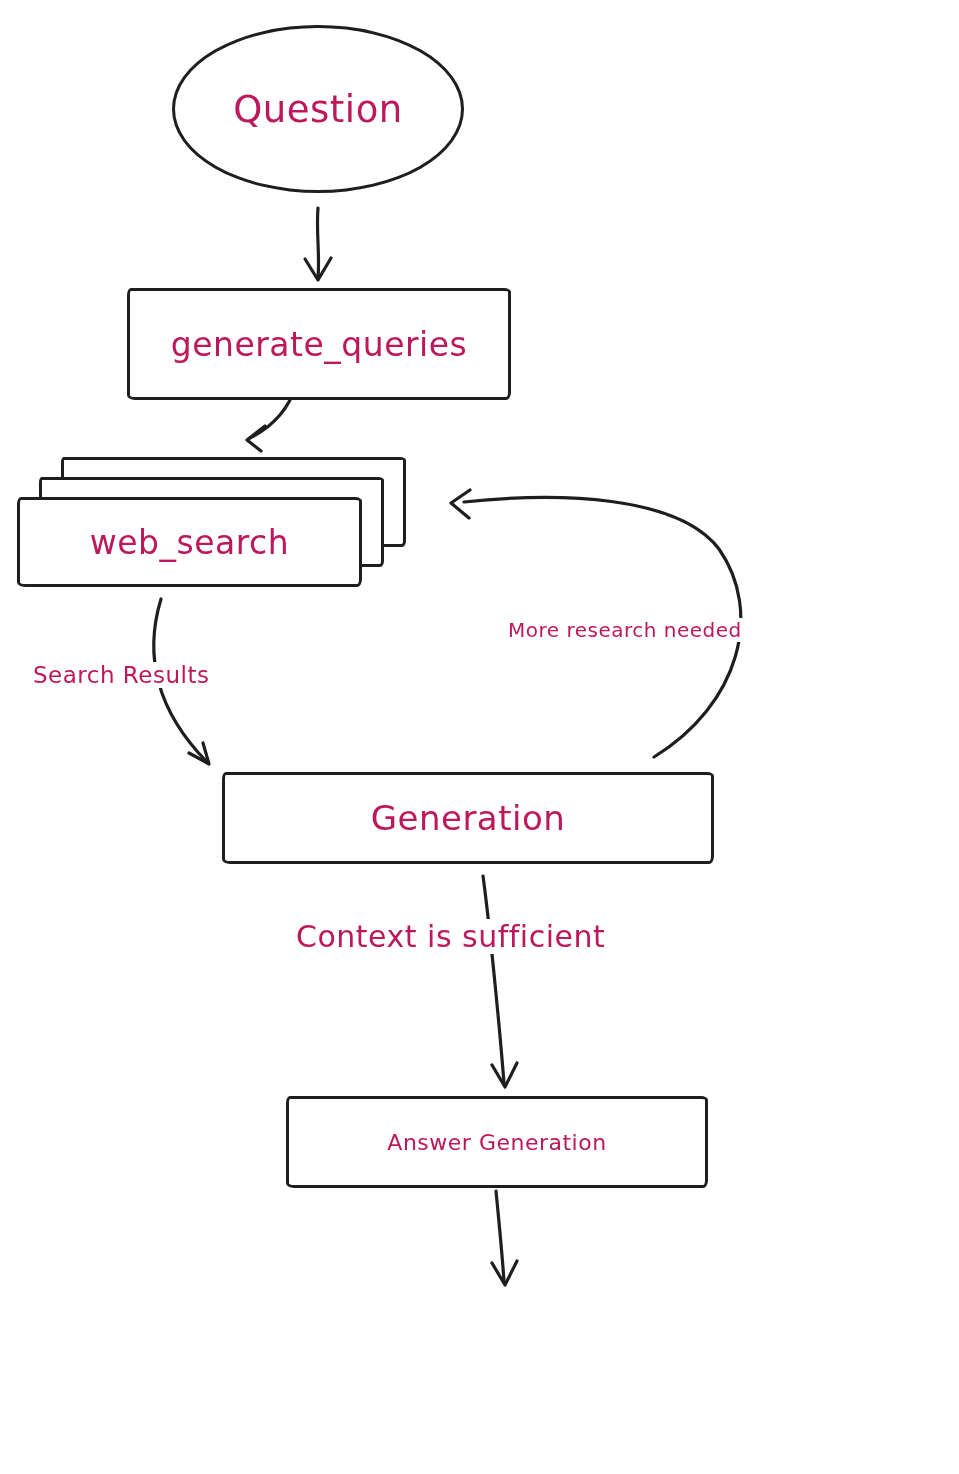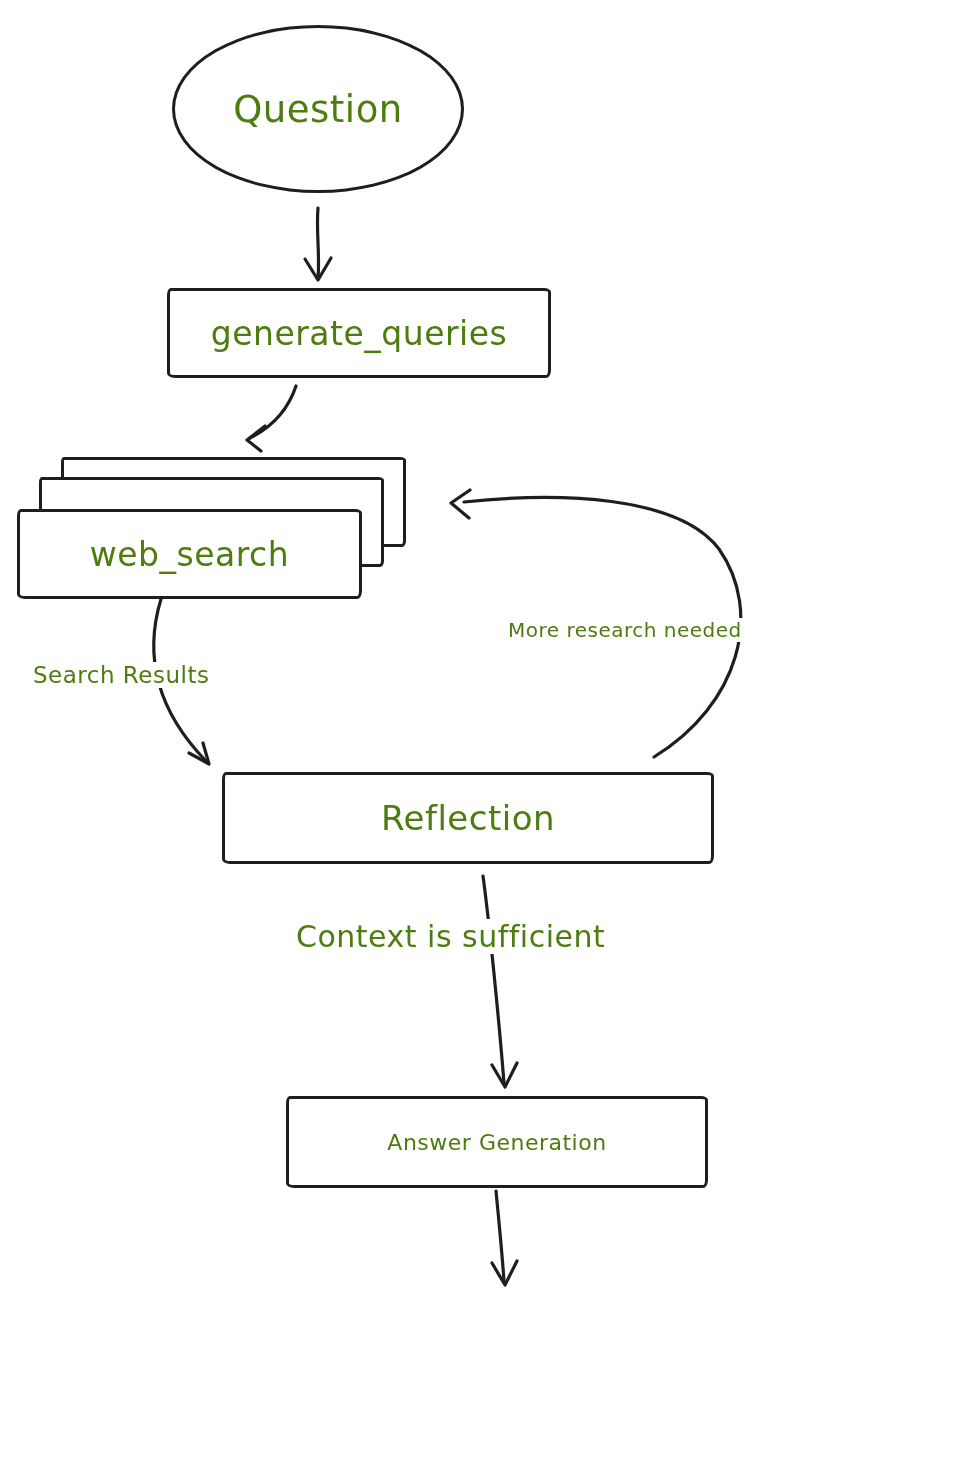--- a/index.html
+++ b/index.html
@@ -1,21 +1,21 @@
 <!DOCTYPE html>
 <html><head>
 <meta charset="utf-8">
 <style>
   html,body{margin:0;padding:0;background:#ffffff;}
   .canvas{
     position:relative;
     width:959px;height:1474px;
     background:#ffffff;
     font-family:"DejaVu Sans", sans-serif;
-    color:#4d7c0f;
+    color:#be185d;
     overflow:hidden;
   }
   .edges{position:absolute;left:0;top:0;width:959px;height:1474px;}
   .edge-line,.edge-head{
     fill:none;stroke:#1e1e1e;stroke-width:3.2;
     stroke-linecap:round;stroke-linejoin:round;
   }
   .node{
     position:absolute;
     display:flex;align-items:center;justify-content:center;
@@ -65,32 +65,32 @@
     <g>
       <path class="edge-line" d="M496 1191 C499 1222 502 1252 504 1281"></path>
       <path class="edge-head" d="M492 1263 L505 1285 L517 1261"></path>
     </g>
   </svg>
 
   <div class="node ellipse" style="left:172px;top:25px;width:292px;height:168px;">
     <span class="label" style="font-size:37px;">Question</span>
   </div>
 
-  <div class="node rect" style="left:127px;top:288px;width:384px;height:90px;margin-left:40px;">
+  <div class="node rect" style="left:127px;top:288px;width:384px;height:112px;">
     <span class="label" style="font-size:33px;">generate_queries</span>
   </div>
 
   <div class="sheet" style="left:61px;top:457px;width:345px;height:90px;"></div>
   <div class="sheet" style="left:39px;top:477px;width:345px;height:90px;"></div>
-  <div class="node rect" style="left:17px;top:509px;width:345px;height:90px;">
+  <div class="node rect" style="left:17px;top:497px;width:345px;height:90px;">
     <span class="label" style="font-size:33px;">web_search</span>
   </div>
 
   <div class="node rect" style="left:222px;top:772px;width:492px;height:92px;">
-    <span class="label" style="font-size:34px;">Reflection</span>
+    <span class="label" style="font-size:34px;">Generation</span>
   </div>
 
   <div class="node rect" style="left:286px;top:1096px;width:422px;height:92px;">
     <span class="label" style="font-size:22px;">Answer Generation</span>
   </div>
 
 
   <div class="edge-label" style="left:28px;top:662px;font-size:23px;">Search Results</div>
 
   <div class="edge-label" style="left:503px;top:618px;font-size:20px;">More research needed</div>

